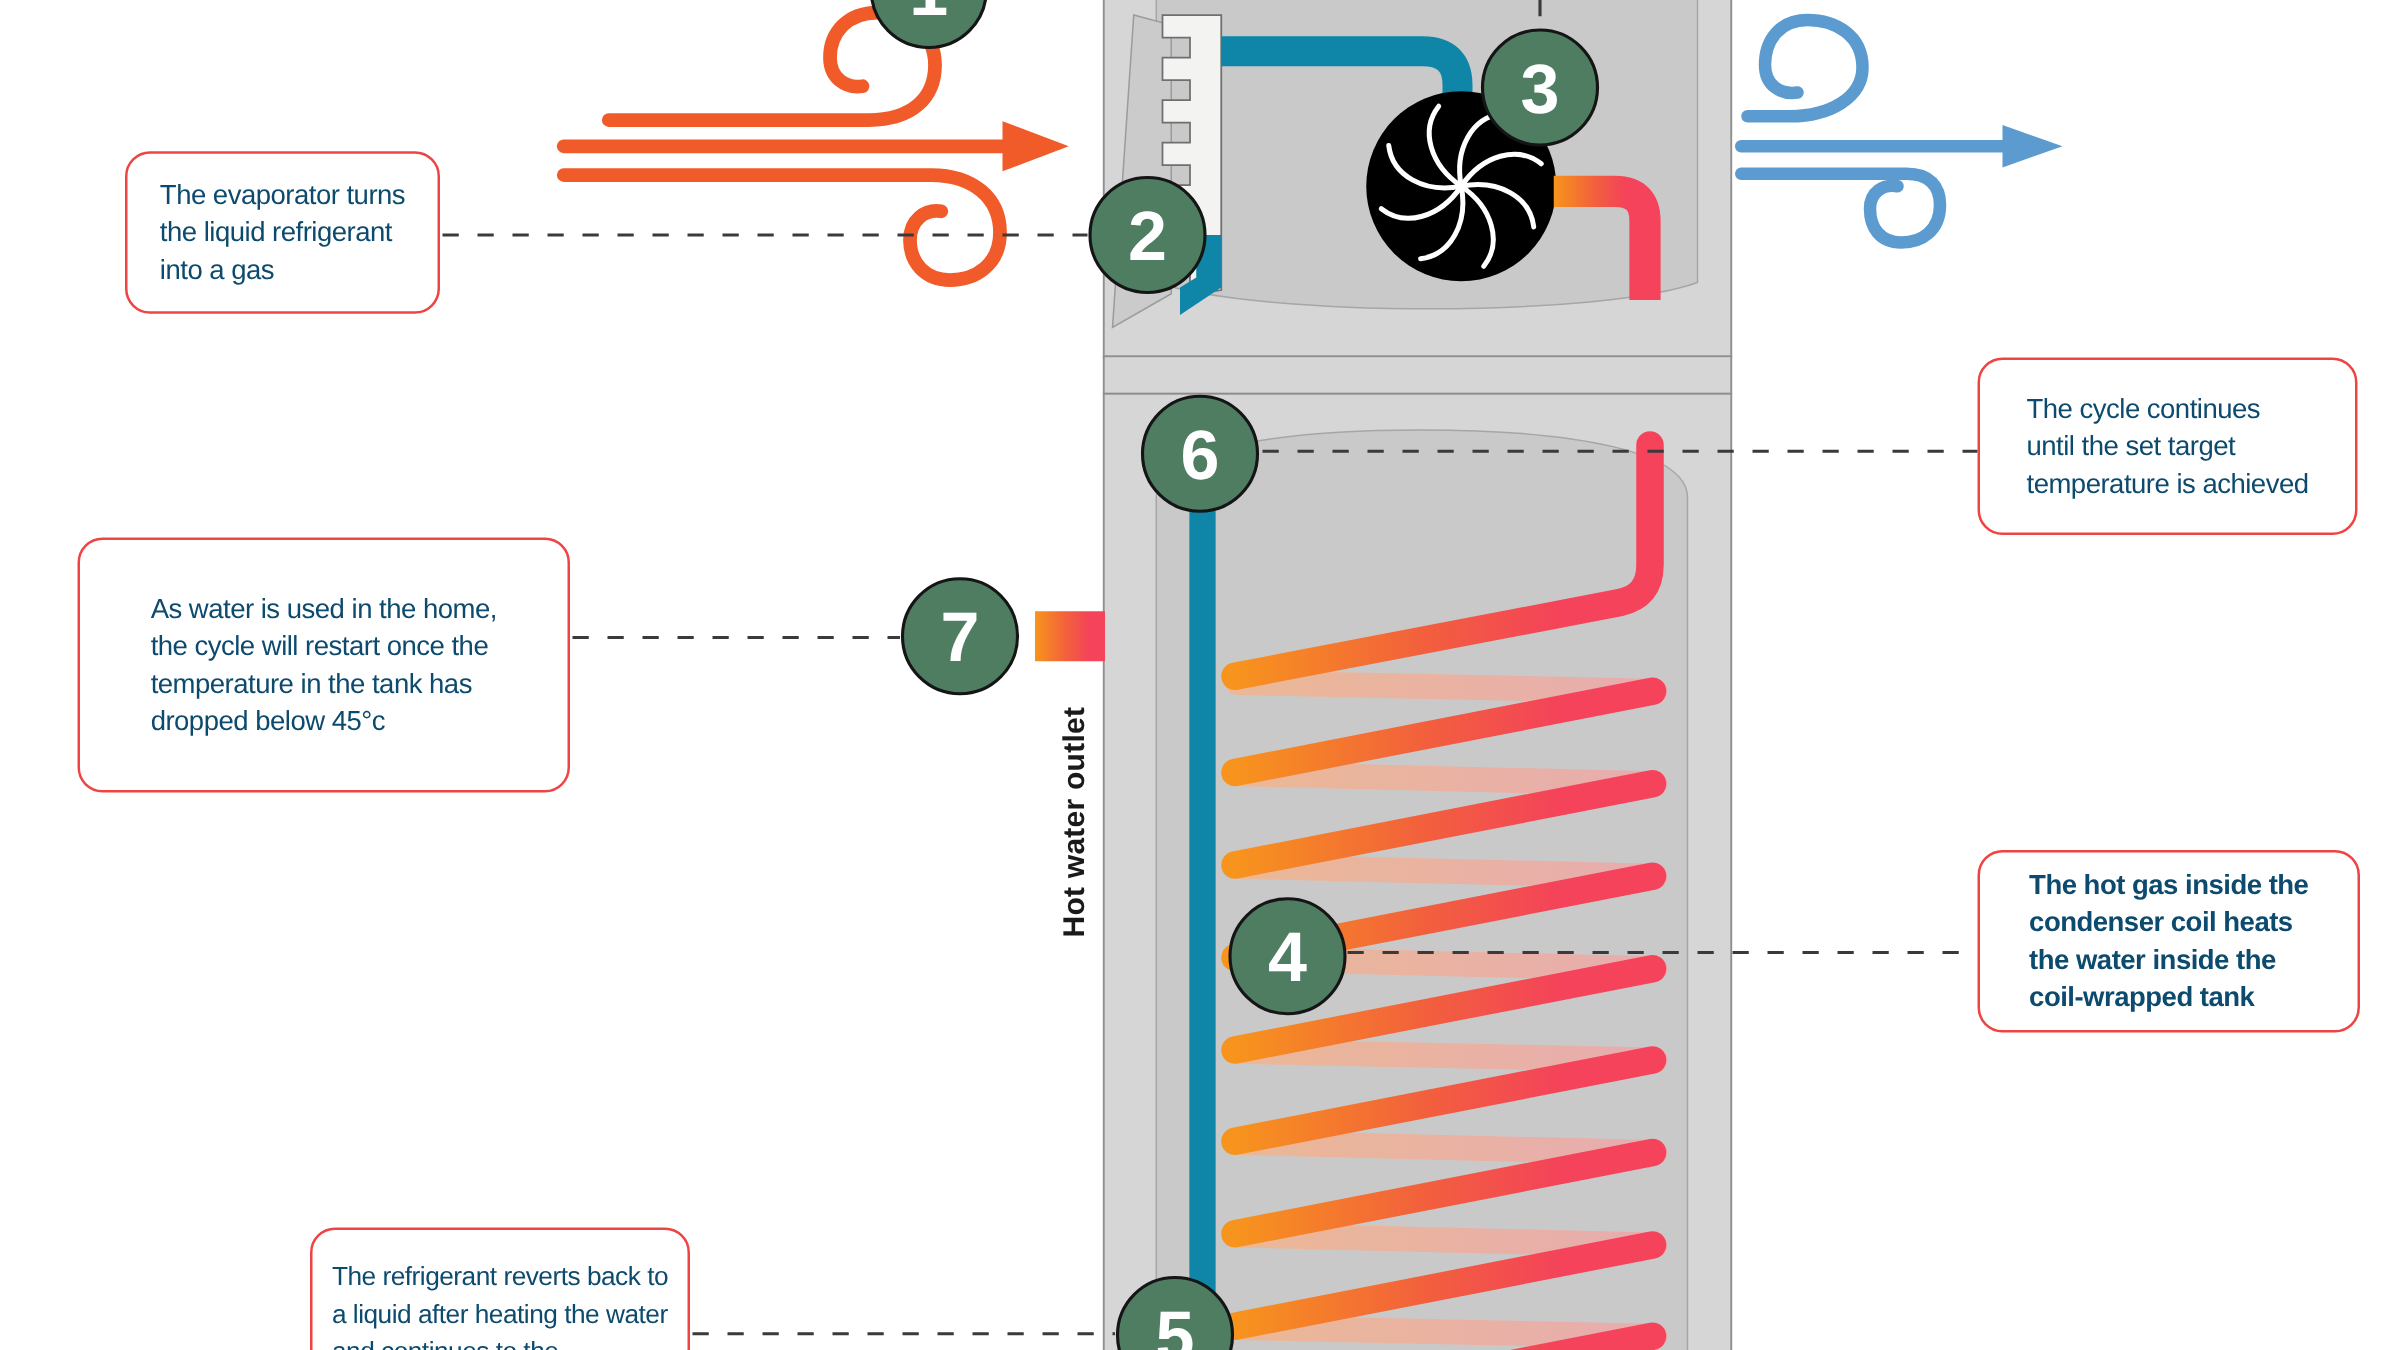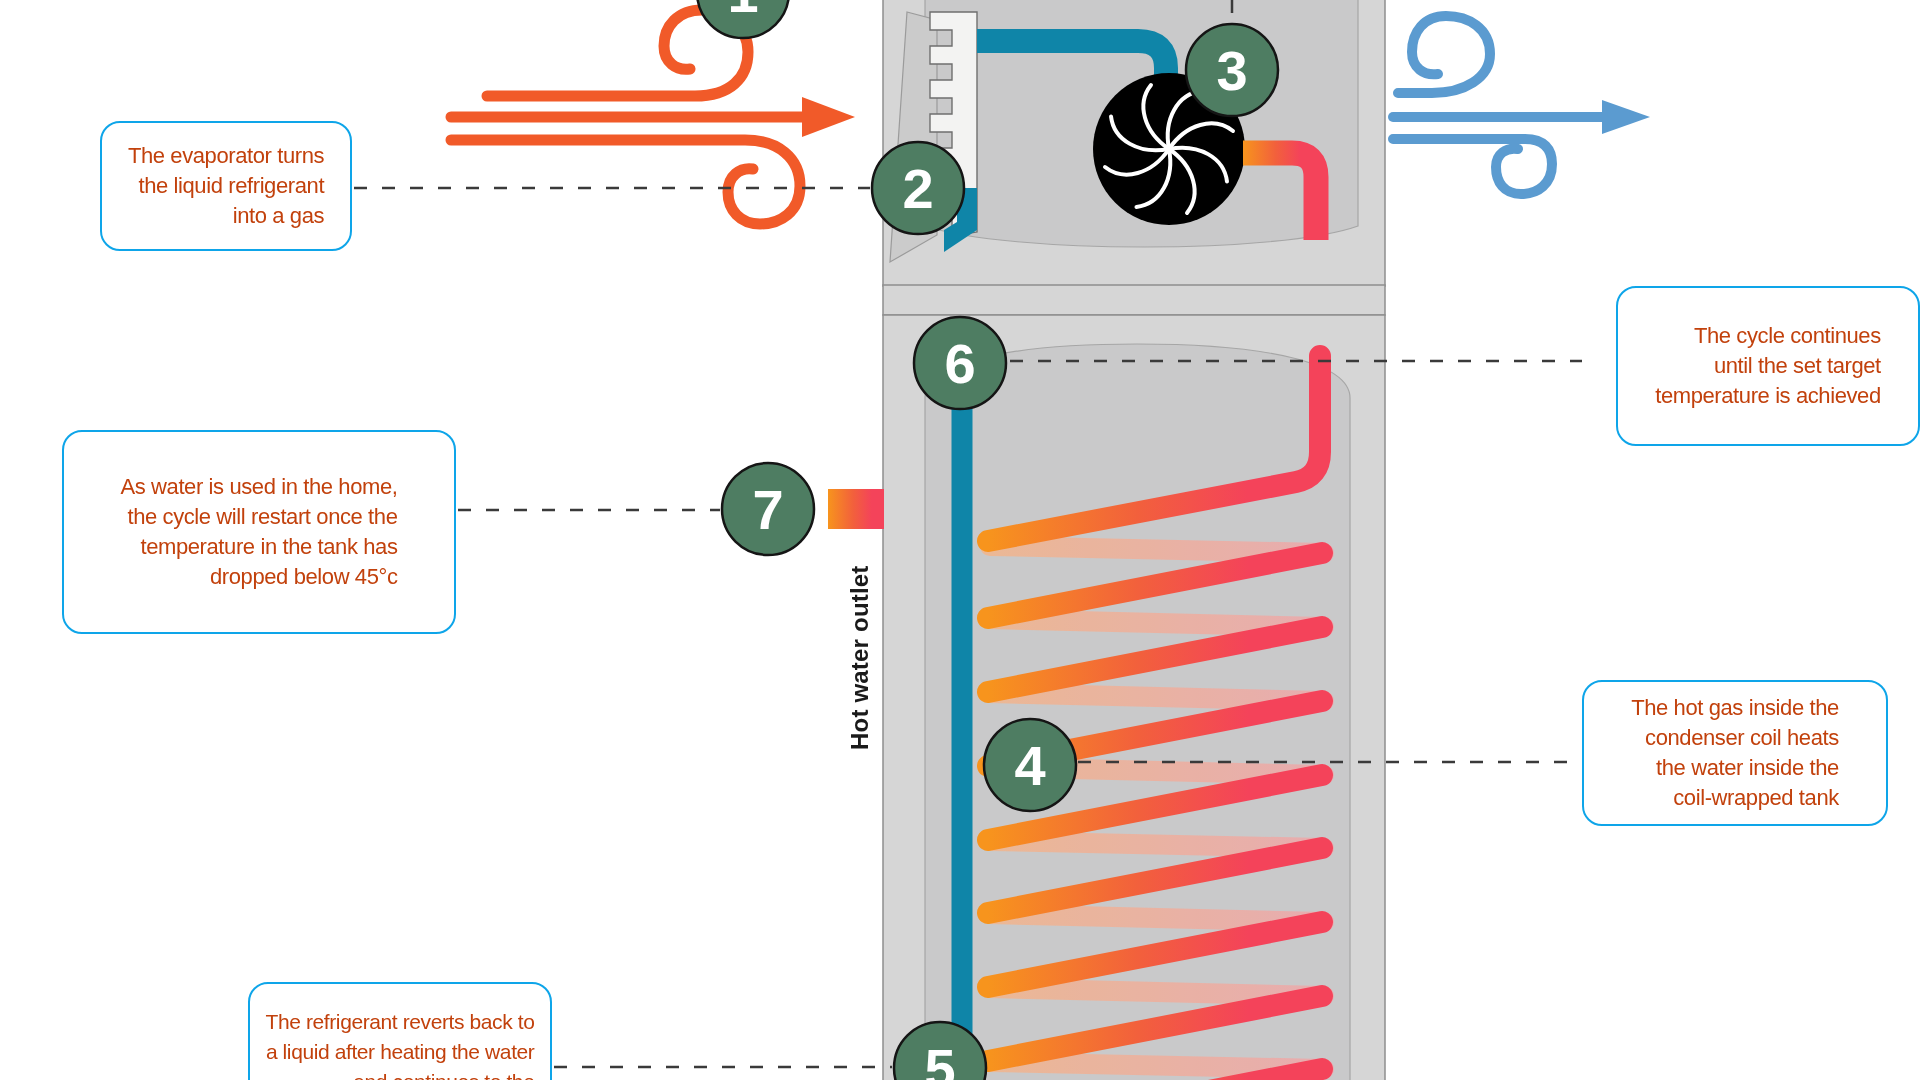--- a/index.html
+++ b/index.html
@@ -3,29 +3,29 @@
 <meta charset="utf-8">
 <style>
   html,body{margin:0;padding:0;background:#ffffff;}
   #stage{
     position:relative;width:1920px;height:1080px;overflow:hidden;
     background:#ffffff;font-family:"Liberation Sans",sans-serif;
   }
   #diagram-svg{position:absolute;left:0;top:0;}
   .callout{
     position:absolute;box-sizing:border-box;
-    background:#ffffff;border:2px solid #0ea5e9;border-radius:20px;
+    background:#ffffff;border:2px solid #ef4444;border-radius:20px;
     display:flex;align-items:center;justify-content:center;
-    text-align:right;color:#c2410c;font-size:22px;line-height:30px;
+    text-align:left;color:#0c4a6e;font-size:22px;line-height:30px;
     letter-spacing:-0.4px;white-space:pre-line;z-index:3;
   }
   .callout--c1{left:100px;top:121px;width:252px;height:130px;}
   .callout--c2{left:62px;top:430px;width:394px;height:204px;}
-  .callout--c3{left:1616px;top:286px;width:304px;height:160px;}
-  .callout--c4{left:1582px;top:680px;width:306px;height:146px;}
+  .callout--c3{left:1582px;top:286px;width:304px;height:142px;}
+  .callout--c4{left:1582px;top:680px;width:306px;height:146px;font-weight:bold;}
   .callout--c5{left:248px;top:982px;width:304px;height:140px;font-size:21px;}
   .vlabel{
     position:absolute;left:846px;top:750px;width:202px;height:26px;
     transform:rotate(-90deg);transform-origin:0 0;
     font-size:24px;font-weight:700;color:#1a1a1a;letter-spacing:0.2px;
     z-index:2;
   }
 </style>
 </head>
 <body>

